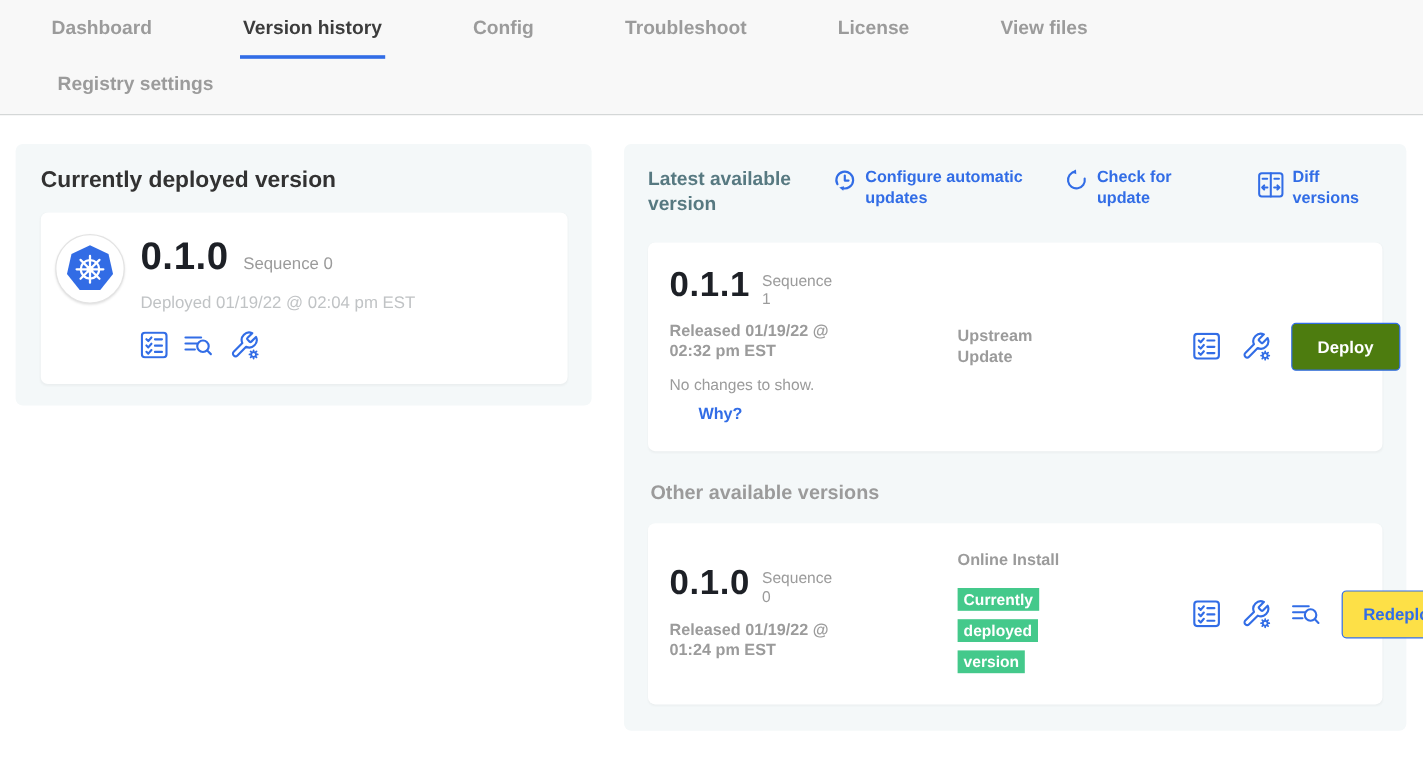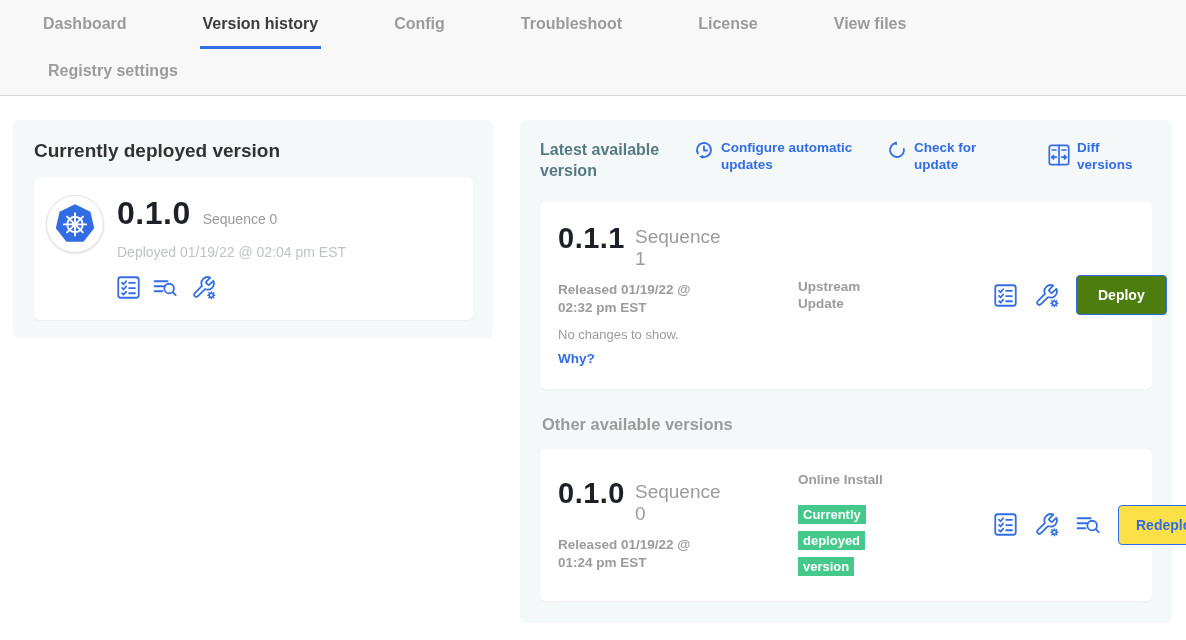--- a/index.html
+++ b/index.html
@@ -44,24 +44,24 @@
   .head-link .lbl { font-size:13.5px; font-weight:700; line-height:1.25; }
   .lbl.w70  { width:72px; }
   .lbl.w128 { width:132px; }
   .head-link.nowrap { align-items:center; margin-left:28px; }
 
   
   .version-row { display:flex; align-items:center; padding:22px 24px 22px 18px; }
   .vcol1 { width:196px; flex:0 0 auto; }
   .vline { display:flex; align-items:flex-start; gap:10px; }
   .ver-mid { font-size:29px; font-weight:700; color:#1d2026; letter-spacing:.5px; line-height:1; }
-  .seq-wrap { width:62px; font-size:19px; color:#9b9b9b; line-height:1.2; margin-top:2px; }
+  .seq-wrap { width:62px; font-size:13px; color:#9b9b9b; line-height:1.2; margin-top:2px; }
   .released { margin-top:10px; width:168px; font-size:13.5px; font-weight:700; color:#9b9b9b; line-height:1.3; }
   .note { margin-top:11px; font-size:13px; color:#9b9b9b; }
-  .why { margin-top:9px; font-size:13.5px; font-weight:700; color:#326de6; cursor:pointer; display:inline-block; }
+  .why { margin-top:9px; font-size:13.5px; font-weight:700; color:#326de6; cursor:pointer; display:inline-block;margin-left:24px; }
   .vcol2 { width:108px; flex:0 0 auto; }
   .source { font-size:13.5px; font-weight:700; color:#9b9b9b; line-height:1.3; width:86px; }
   .badge-wrap { margin-top:12px; width:80px; line-height:1.62; }
   .badge { display:inline; background:#44c98b; color:#fff; font-size:13px; font-weight:700;
     padding:2px 5px; -webkit-box-decoration-break:clone; box-decoration-break:clone; }
   .vspacer { flex:1 1 auto; }
   .vactions { display:flex; align-items:center; gap:17px; }
   .btn { font-family:inherit; font-size:14px; font-weight:700; border-radius:4px; cursor:pointer; }
   .btn.primary { background:#4d7c0f; color:#fff; border:1px solid #326de6; padding:11px 21px; }
   .btn.secondary { background:#fde047; color:#326de6; border:1px solid #326de6; padding:11px 17px; }

